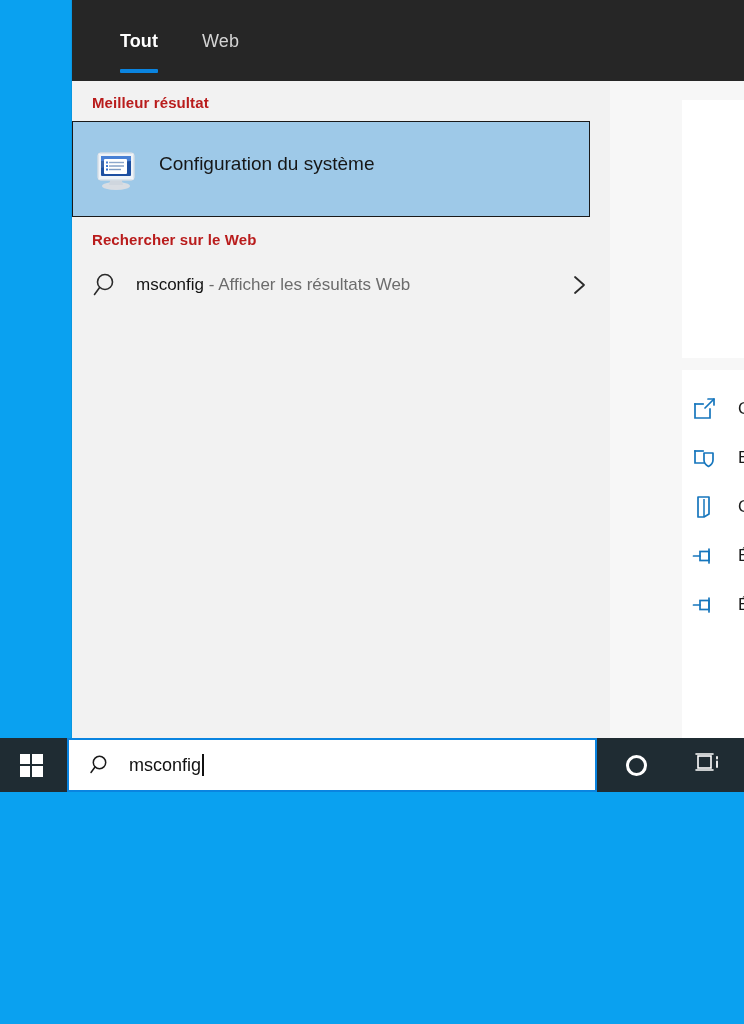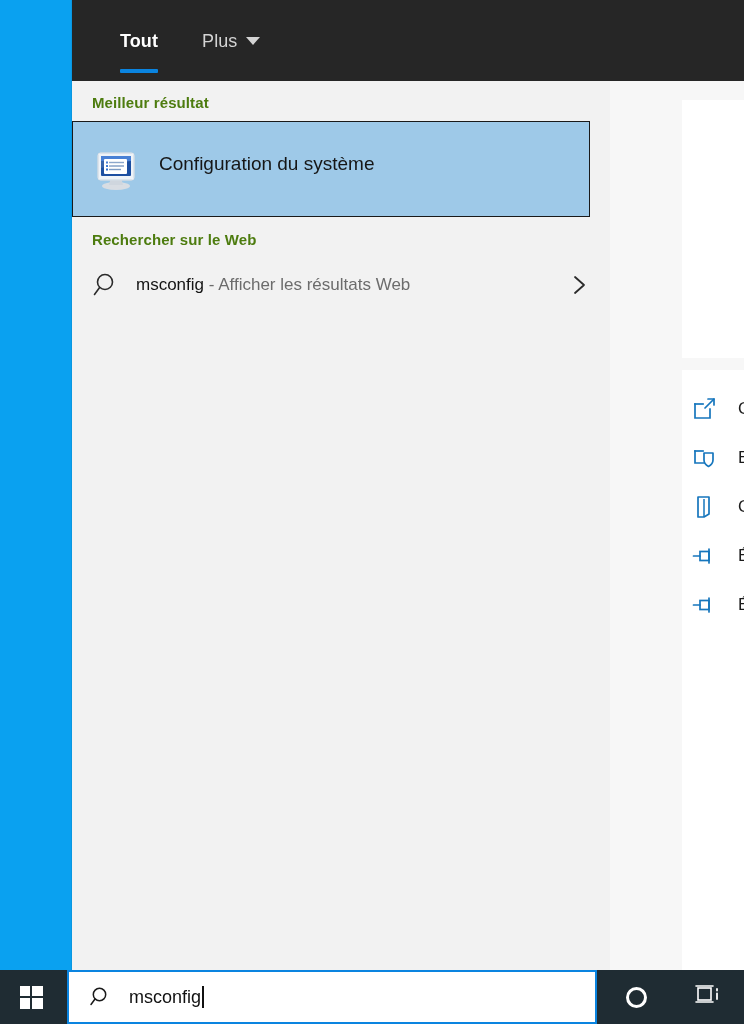--- a/index.html
+++ b/index.html
@@ -9,21 +9,21 @@
     height: 1024px;
     overflow: hidden;
     background: #0aa1f0;
     font-family: "Liberation Sans", sans-serif;
     -webkit-font-smoothing: antialiased;
   }
 
   #screen {
     position: relative;
     width: 744px;
-    height: 1024px;
+    height: 792px;
     background: #0aa1f0;
     overflow: hidden;
   }
 
   
   #wallpaper {
     position: absolute;
     left: 0; top: 0;
     width: 744px;
     height: 970px;
@@ -105,21 +105,21 @@
     left: 0;
     top: 81px;
     width: 538px;
     bottom: 0;
     background: #f2f2f2;
   }
 
   .section-header {
     font-size: 15px;
     font-weight: bold;
-    color: #4d7c0f;
+    color: #b91c1c;
     padding: 14px 0 10px 20px;
     letter-spacing: 0.1px;
   }
   #best-header { padding-top: 13px; }
   #web-header  { }
 
   
   #best-tile {
     position: relative;
     margin: 0 20px 0 0;
@@ -321,26 +321,25 @@
     <div id="tabbar">
       <div id="tabbar-inner">
 
         <div class="tab active">
           <span class="tab-label">Tout</span>
           <span class="tab-underline"></span>
         </div>
 
 
 
-
         <div class="tab">
-          <span class="tab-label">Plus</span>
-          <span class="caret"></span>
+          <span class="tab-label">Web</span>
           <span class="tab-underline"></span>
         </div>
+
 
       </div>
     </div>
 
     <div id="results-col">
 
       <div class="section-header" id="best-header">Meilleur résultat</div>
 
       <div id="best-tile">
         <div id="best-icon">

